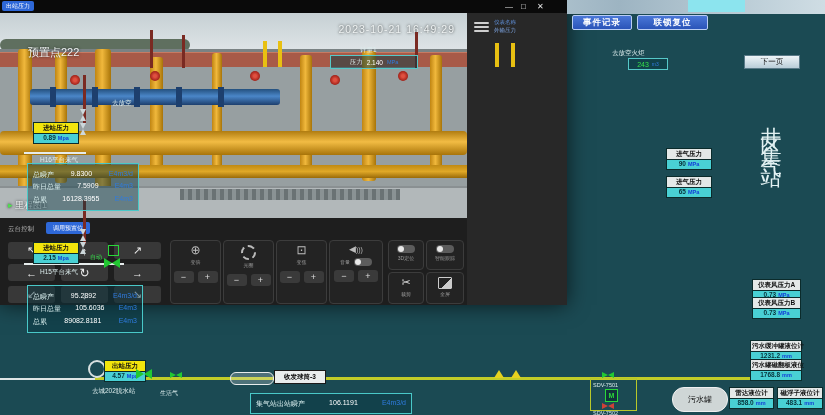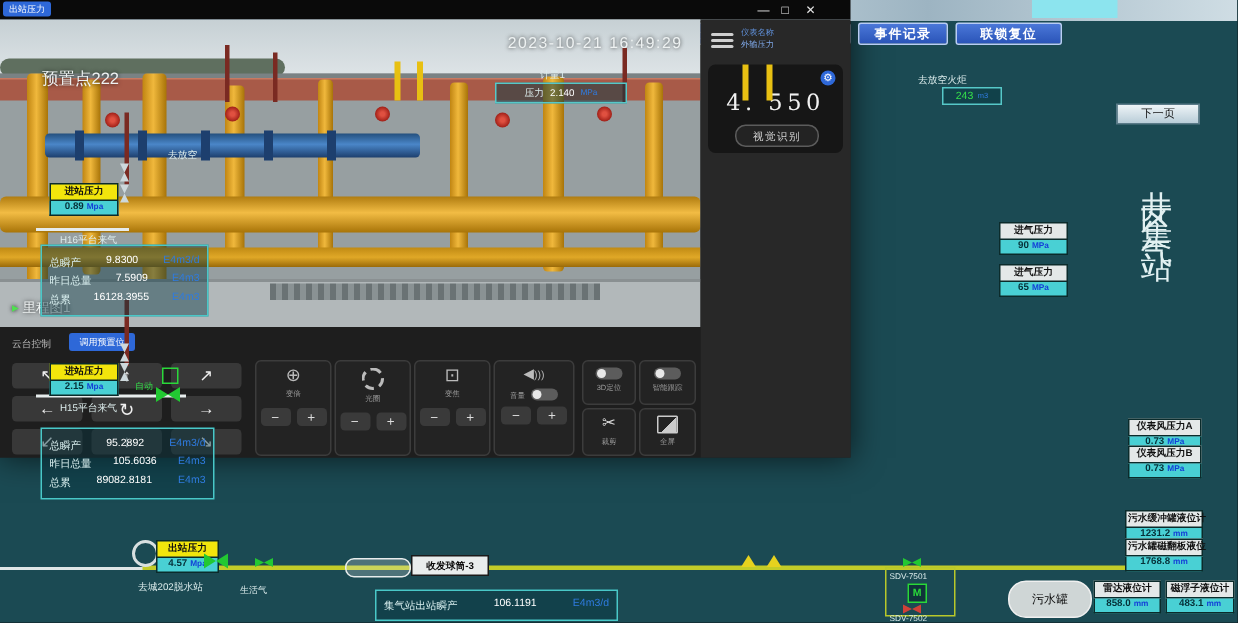--- a/index.html
+++ b/index.html
@@ -255,21 +255,21 @@
     <span style="color:#dcecec;">压力</span>
     <span style="color:#fff;">2.140</span>
     <span style="color:#2f7bdf;font-size:5.5px;">MPa</span>
   </div>
   <div class="abs tinytxt" style="left:612px;top:49px;"><span>去放空火炬</span></div>
   <div class="abs" style="left:628px;top:58px;width:38px;height:10px;border:1px solid #56c8c8;background:rgba(8,56,66,.5);display:flex;align-items:center;justify-content:center;gap:3px;font-size:7px;z-index:2;">
     <span style="color:#35e04a;">243</span>
     <span style="color:#2f7bdf;font-size:5px;">m3</span>
   </div>
 
-  <div class="abs" style="left:744px;top:55px;width:54px;height:12px;background:linear-gradient(180deg,#eef4f7,#b9cdd8);border:1px solid #5a7a88;color:#111;font-size:7.5px;display:flex;align-items:center;justify-content:center;z-index:2;margin-top:14px;">
+  <div class="abs" style="left:744px;top:55px;width:54px;height:12px;background:linear-gradient(180deg,#eef4f7,#b9cdd8);border:1px solid #5a7a88;color:#111;font-size:7.5px;display:flex;align-items:center;justify-content:center;z-index:2;">
       <span>下一页</span>
     </div>
   <div class="abs stationtitle" style="left:757px;top:110px;height:170px;"><span>井区集气站</span></div>
 
   <div class="abs lb" style="left:666px;top:148px;width:46px;">
     <div class="hd">进气压力</div>
     <div class="vl"><span>90</span><span class="u">MPa</span></div>
   </div>
   <div class="abs lb" style="left:666px;top:176px;width:46px;">
     <div class="hd">进气压力</div>
@@ -345,29 +345,20 @@
       <div class="hamb abs" style="left:7px;top:7px;">
           <div></div>
           <div></div>
           <div></div>
         </div>
       <div class="abs" style="left:27px;top:6px;font-size:5.5px;color:#5f8fd8;line-height:1.4;">
         <div>仪表名称</div>
         <div style="color:#7fa8e8;">外输压力</div>
       </div>
 
-      <div class="card abs" style="left:5px;top:30px;width:90px;height:59px;">
-        <div class="abs" style="right:5px;top:4px;width:10px;height:10px;border-radius:50%;background:#2e68d8;color:#fff;font-size:7px;display:flex;align-items:center;justify-content:center;">
-            <span>⚙</span>
-          </div>
-        <div class="bignum abs" style="left:0;top:16px;width:90px;"><span>4. 550</span></div>
-        <div class="pillbtn abs" style="left:18px;top:40px;width:54px;height:13px;">
-            <span>视觉识别</span>
-          </div>
-      </div>
 
     </div>
 
     <div class="abs" style="left:0;top:218px;width:467px;height:87px;background:#1e1e1e;">
       <div class="abs" style="left:8px;top:7px;font-size:6.5px;color:#b8b8b8;"><span>云台控制</span></div>
       <div class="bluechip abs" style="left:46px;top:4px;width:44px;height:12px;">
           <span>调用预置位</span>
         </div>
 
       <div class="dbtn abs" style="left:8px; top:24px;width:47px;height:17px;font-size:11px;">

